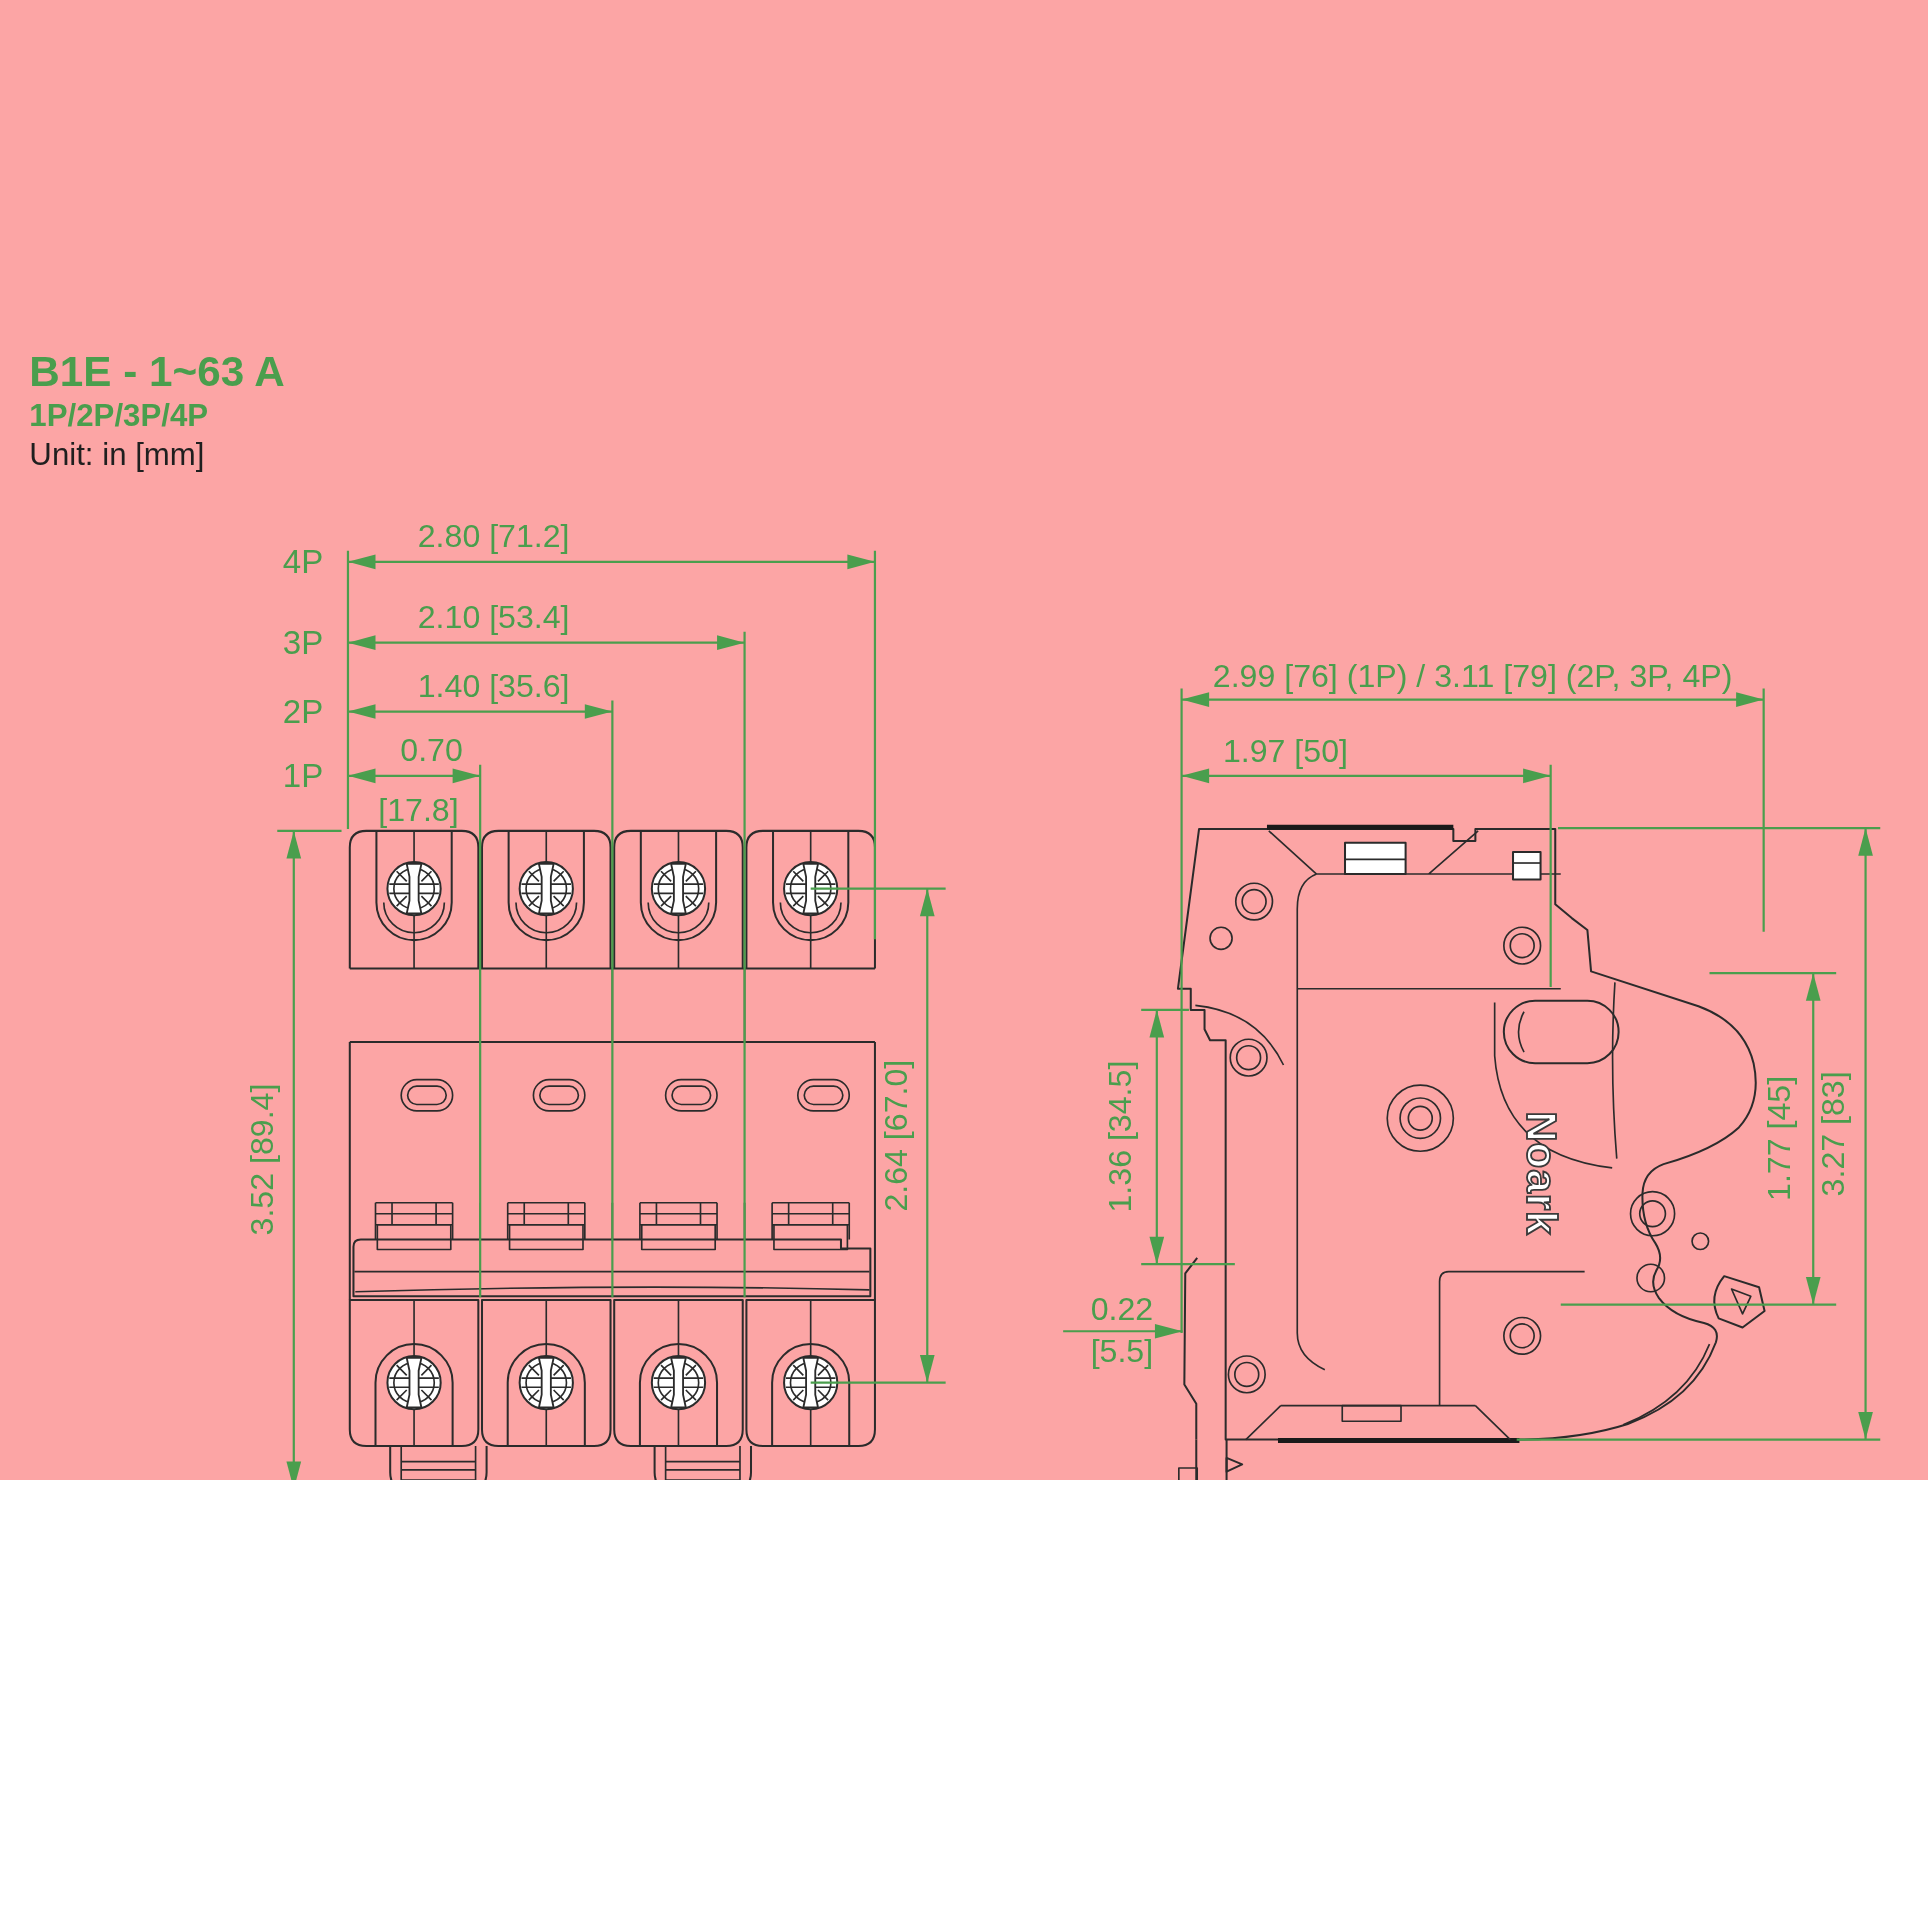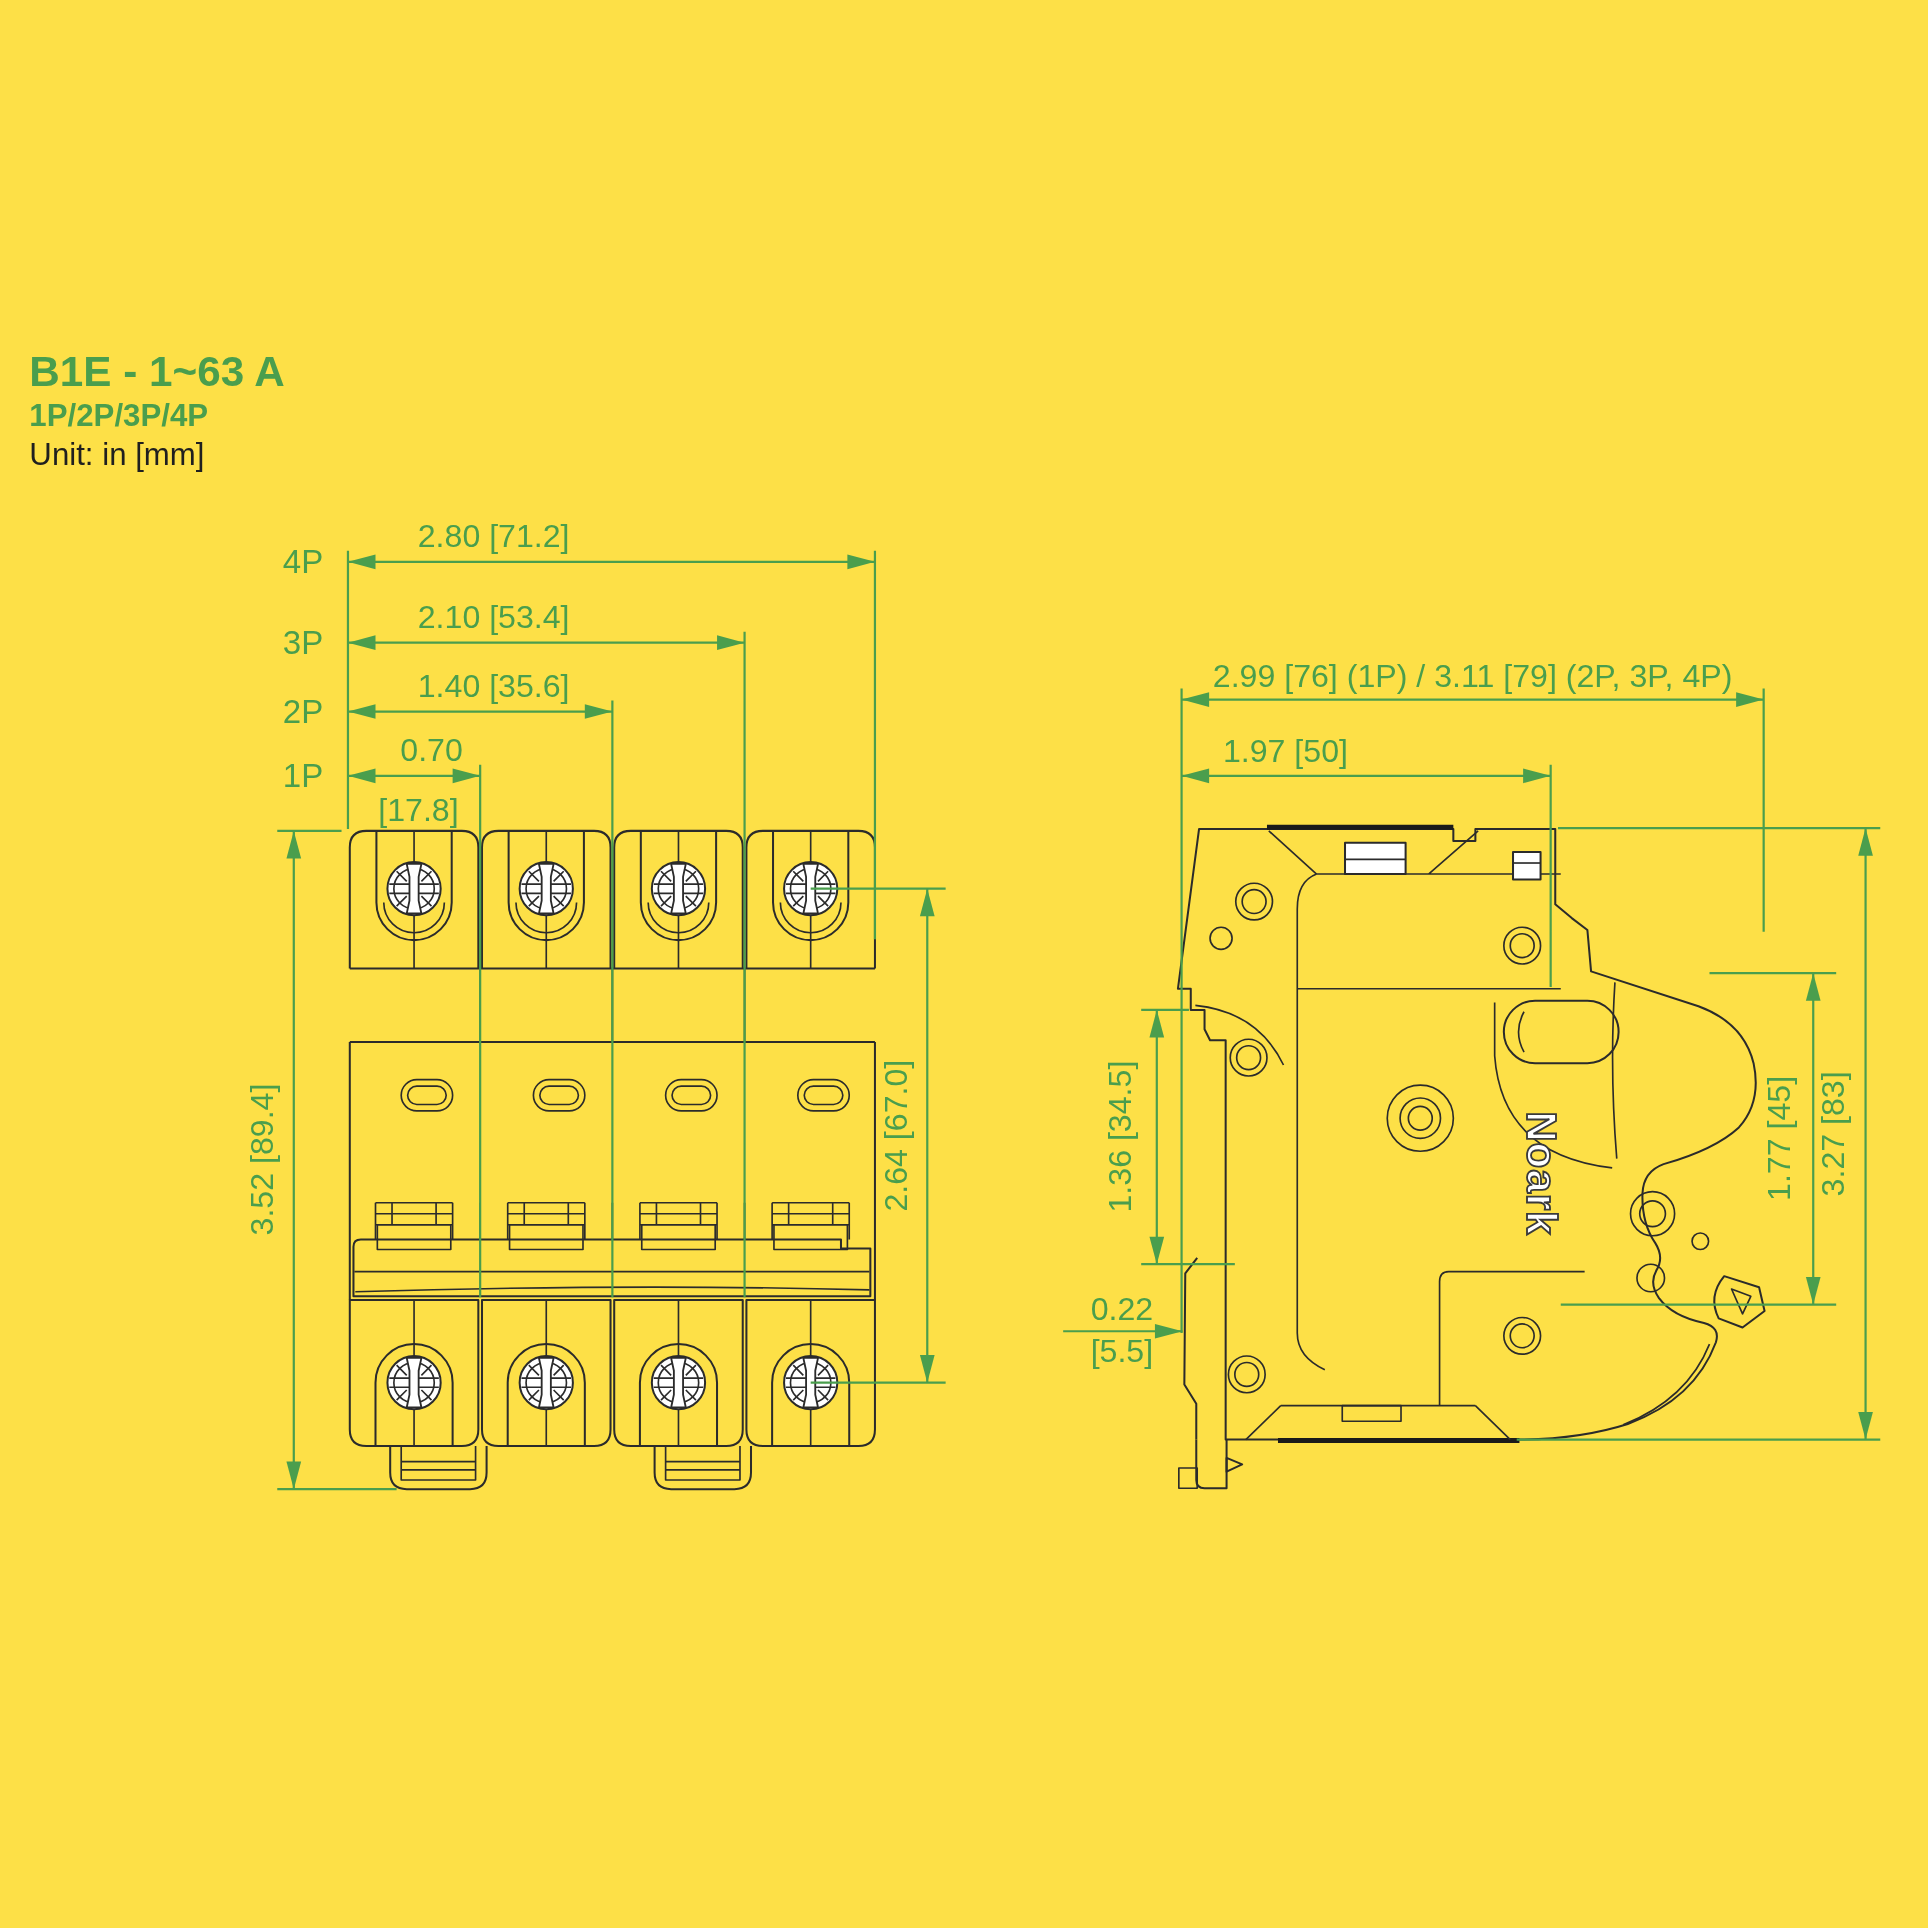--- a/index.html
+++ b/index.html
@@ -1,16 +1,16 @@
 <!DOCTYPE html>
 <html style="font-size:14.7px"><head>
 <meta charset="utf-8">
 <style>
   html,body{margin:0;padding:0;background:#fff;}
-  #stage{position:relative;width:1928px;height:1928px;background:#fde047;overflow:hidden;
+  #stage{position:relative;width:1928px;height:1480px;background:#fca5a5;overflow:hidden;
          font-family:"Liberation Sans", sans-serif;}
   svg{position:absolute;left:0;top:0;}
   text{font-family:"Liberation Sans", sans-serif;}
   .ttl{font-size:46px;font-weight:bold;fill:#4A9E4D;}
   .sub{font-size:34px;font-weight:bold;fill:#4A9E4D;}
   .unit{font-size:34px;fill:#1f1f1f;}
   .dim{font-size:35px;fill:#4A9E4D;}
   .plabel{font-size:36px;fill:#4A9E4D;}
   .brand{font-size:46px;font-weight:bold;fill:#ffffff;stroke:#3a3a3a;stroke-width:2;letter-spacing:1px;}
   .blk{stroke:#2b2b2b;stroke-width:2.2;fill:none;stroke-linejoin:round;}

